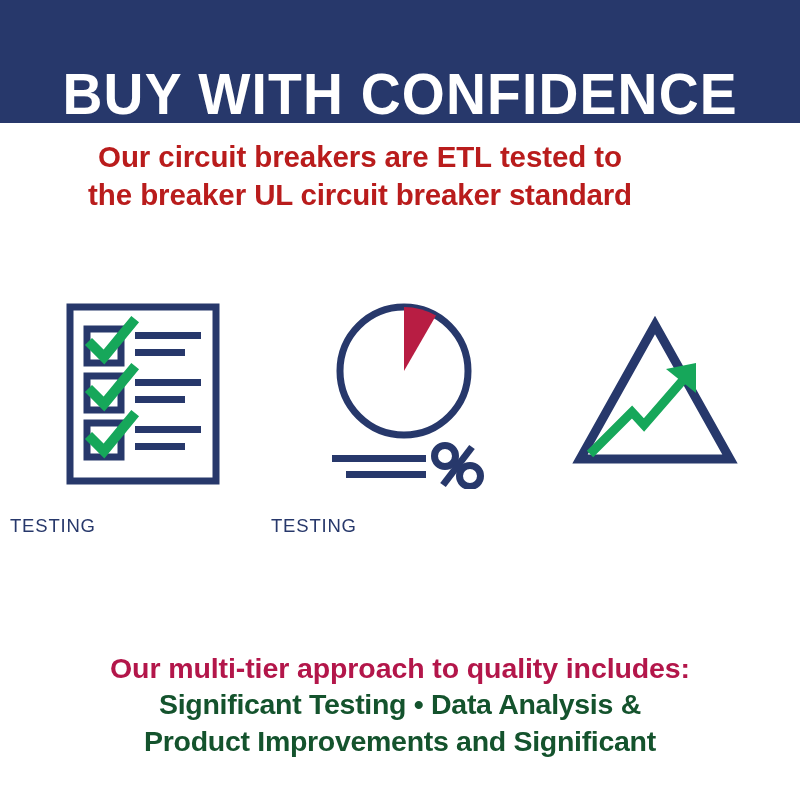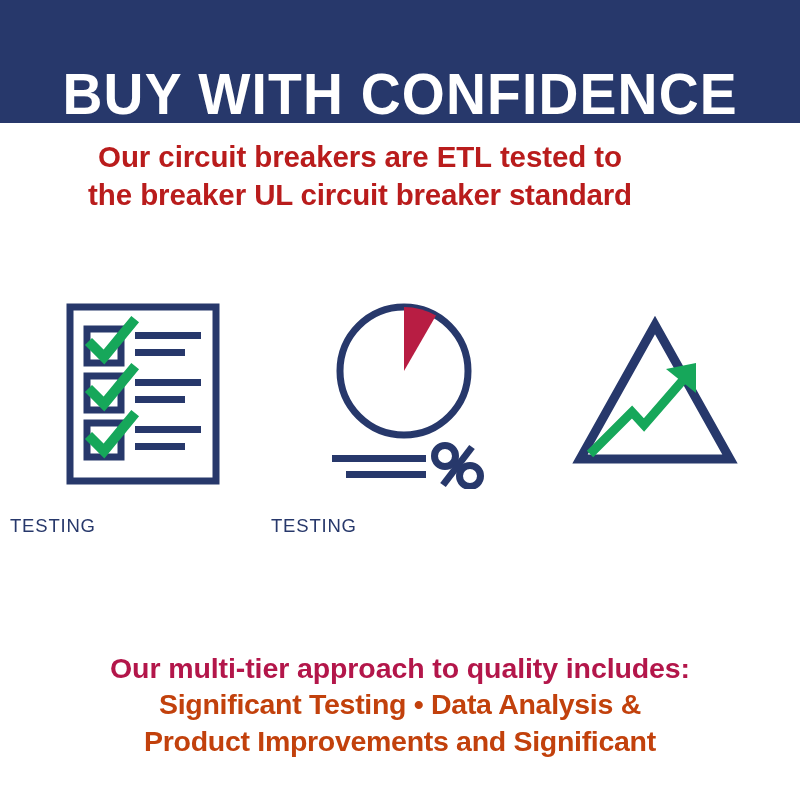--- a/index.html
+++ b/index.html
@@ -114,21 +114,21 @@
     text-align: center;
   }
   .footer-lead {
     color: #B3164A;
     font-size: 28.5px;
     font-weight: 600;
     line-height: 36px;
     letter-spacing: -0.1px;
   }
   .footer-line {
-    color: #c2410c;
+    color: #14532d;
     font-size: 28.5px;
     font-weight: 800;
     line-height: 37px;
     letter-spacing: -0.3px;
   }
 </style>
 </head>
 <body>
 
 <div class="poster">

